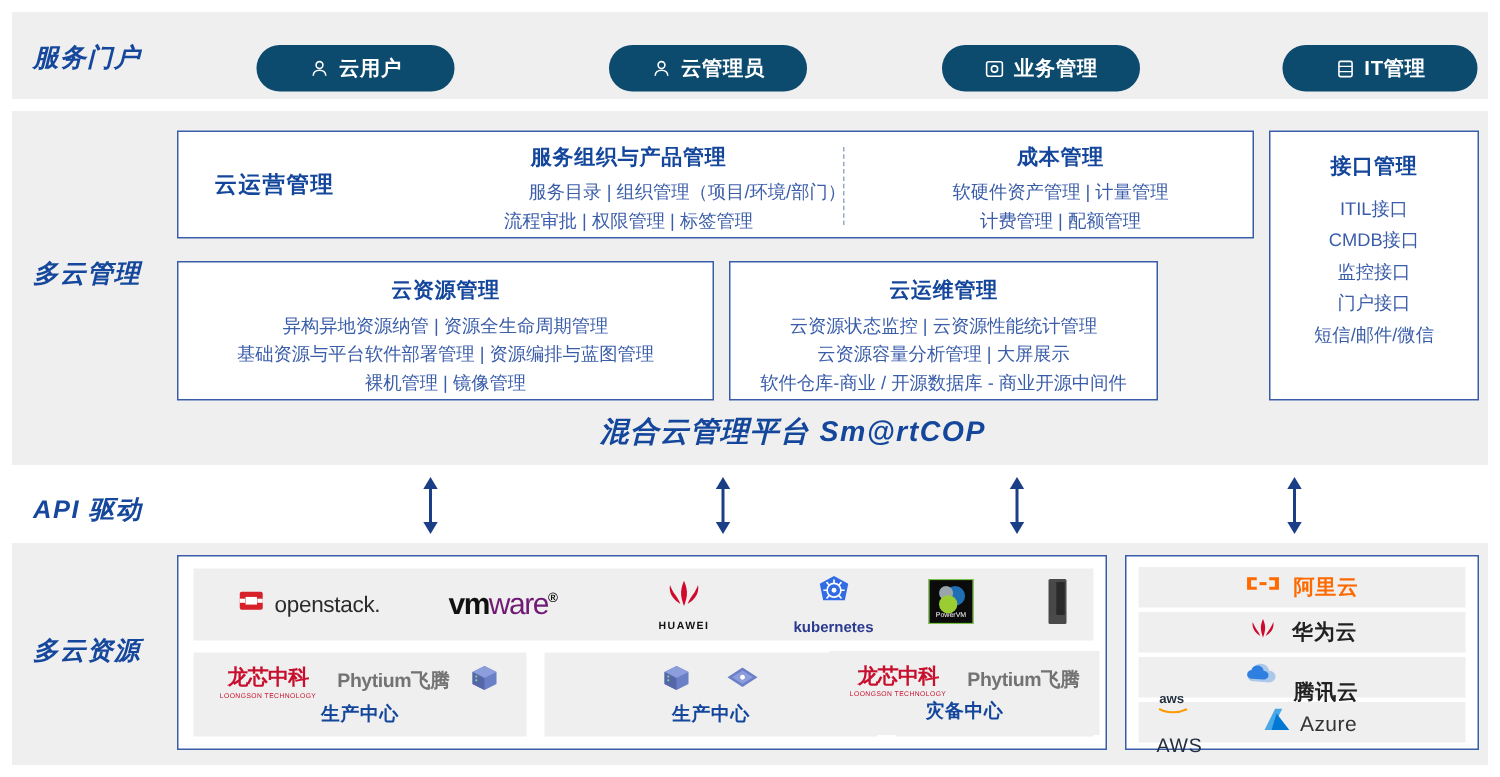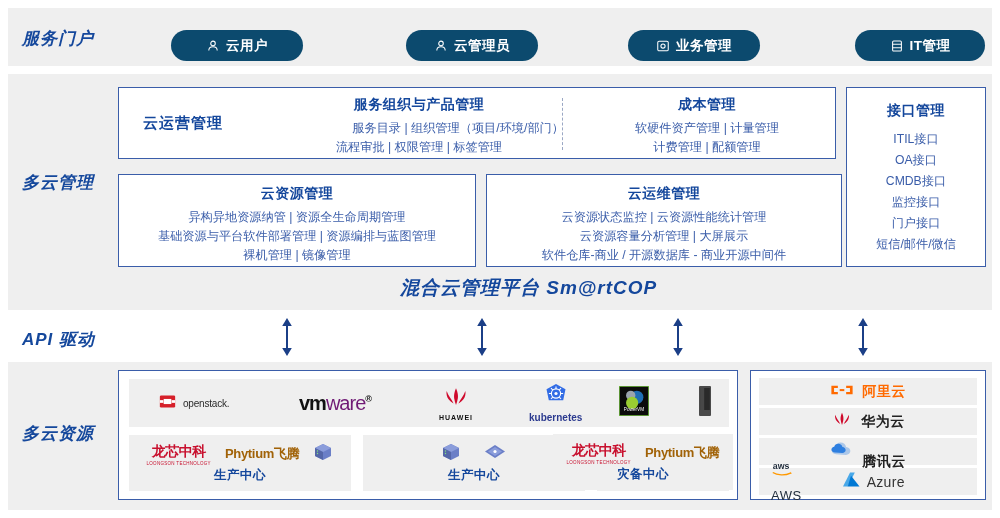--- a/index.html
+++ b/index.html
@@ -77,29 +77,29 @@
     color:#14479c;font-weight:bold;font-size:12.5px;letter-spacing:.5px;
     margin-top:1px;
   }
   .cloud-tile{
     position:absolute;background:#efefef;display:flex;align-items:center;
     justify-content:center;gap:8px;box-sizing:border-box;
   }
   .cloud-name{font-weight:bold;font-size:14px;letter-spacing:.5px;}
 
   
-  .os-word{font-size:10px;color:#2b2b2b;letter-spacing:-.2px;}
+  .os-word{font-size:15px;color:#2b2b2b;letter-spacing:-.2px;}
   .vm-word{font-size:20px;font-weight:bold;color:#111;letter-spacing:-1px;}
   .vm-word .light{font-weight:normal;color:#701a75;}
   .hw-word{font-size:7px;font-weight:bold;color:#111;letter-spacing:1px;
            text-align:center;margin-top:1px;}
   .k8s-word{font-size:10px;font-weight:bold;color:#2b3a8f;margin-top:1px;}
   .ls-word{font-size:14px;font-weight:bold;color:#c8102e;letter-spacing:-.5px;}
   .ls-sub{font-size:4.5px;color:#c8102e;letter-spacing:.3px;text-align:center;}
-  .phy-word{font-size:13px;font-weight:bold;color:#a16207;letter-spacing:-.3px;}
+  .phy-word{font-size:13px;font-weight:bold;color:#737373;letter-spacing:-.3px;}
   .aws-word{font-size:13px;color:#232f3e;letter-spacing:.5px;}
   .az-word{font-size:14px;color:#333;letter-spacing:.3px;}
 </style>
 </head>
 <body>
 
 <div class="page">
 
   <div class="band" id="header-band">
     <div class="band-label" id="header-label" style="top:19px;left:14px;">服务门户</div>
@@ -167,31 +167,30 @@
       </div>
     </div>
 
     <div class="box" style="left:110px;top:100px;width:358px;height:93px;">
       <div class="box-title" style="margin-top:10px;">云资源管理</div>
       <div class="box-line" style="margin-top:5px;">异构异地资源纳管 | 资源全生命周期管理</div>
       <div class="box-line">基础资源与平台软件部署管理 | 资源编排与蓝图管理</div>
       <div class="box-line">裸机管理 | 镜像管理</div>
     </div>
 
-    <div class="box" style="left:478px;top:100px;width:356px;height:93px;">
+    <div class="box" style="left:478px;top:100px;width:286px;height:93px;">
       <div class="box-title" style="margin-top:10px;">云运维管理</div>
       <div class="box-line" style="margin-top:5px;">云资源状态监控 | 云资源性能统计管理</div>
       <div class="box-line">云资源容量分析管理 | 大屏展示</div>
       <div class="box-line">软件仓库-商业 / 开源数据库 - 商业开源中间件</div>
     </div>
 
     <div class="box" style="left:838px;top:13px;width:140px;height:180px;">
       <div class="box-title" style="margin-top:14px;">接口管理</div>
       <div class="box-line" style="margin-top:9px;line-height:21px;">ITIL接口</div>
-      <div class="box-line" style="line-height:21px;">OA接口</div>
       <div class="box-line" style="line-height:21px;">CMDB接口</div>
       <div class="box-line" style="line-height:21px;">监控接口</div>
       <div class="box-line" style="line-height:21px;">门户接口</div>
       <div class="box-line" style="line-height:21px;">短信/邮件/微信</div>
     </div>
 
     <div id="platform-title" style="left:392px;top:201px;">混合云管理平台 Sm@rtCOP</div>
   </div>
 
   <div id="api-band" style="position:absolute;left:8px;right:8px;">

